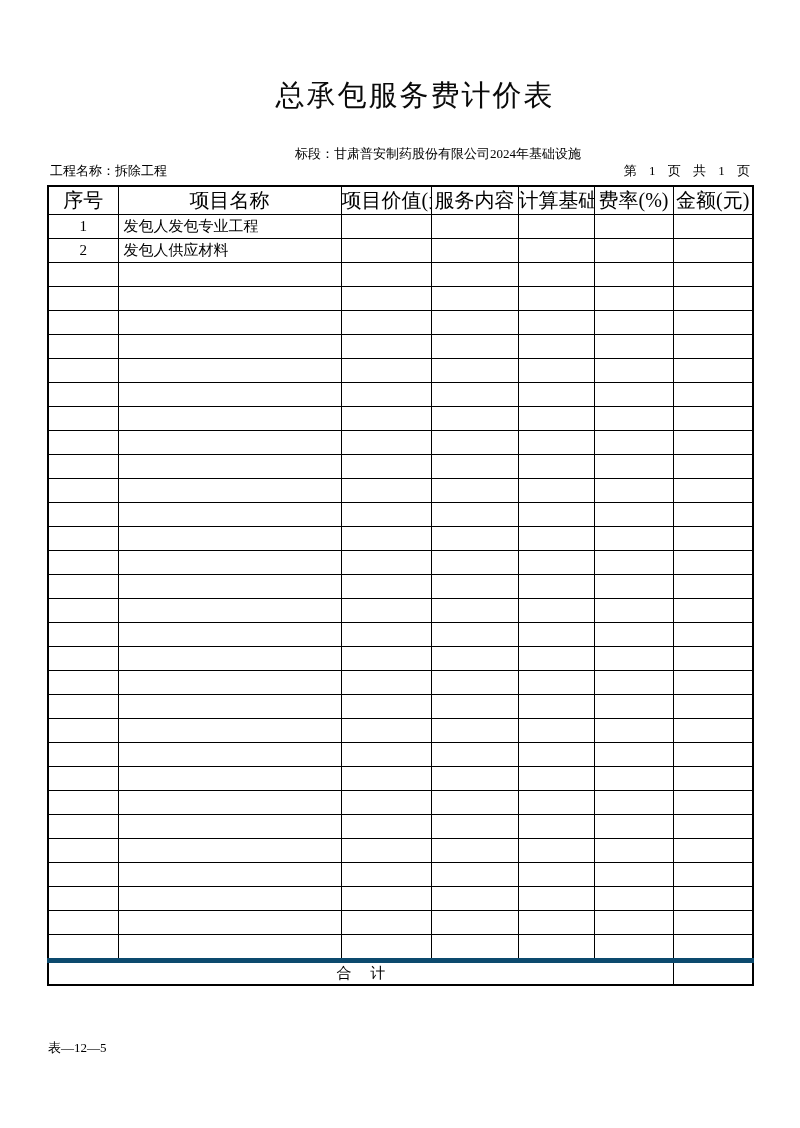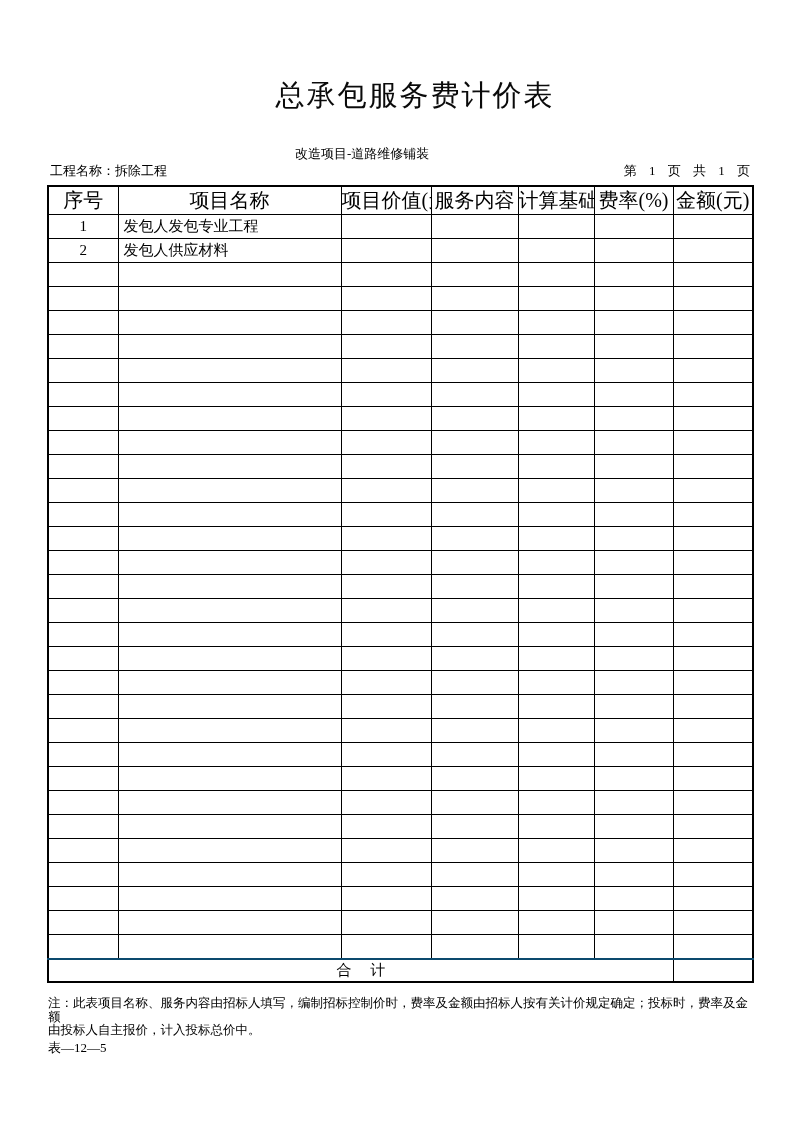--- a/index.html
+++ b/index.html
@@ -34,21 +34,21 @@
   .fee-table th, .fee-table td {
     border: 1px solid #000;
     padding: 0; margin: 0;
     height: 23px;
     text-align: center; vertical-align: middle;
     overflow: hidden; white-space: nowrap;
     font-weight: normal;
   }
   .fee-table thead th { height: 17px; font-size: 20px; }
   .fee-table td.cell-name { text-align: left; padding-left: 5px; }
-  .fee-table tfoot td { height: 21px; border-top: 2px solid #0c4a6e; }
+  .fee-table tfoot td { height: 21px; border-top: 5px solid #0c4a6e; }
   .fee-table tfoot td.total-label { white-space: pre; }
 
   col.c-no     { width: 70px; }
   col.c-name   { width: 223px; }
   col.c-value  { width: 90px; }
   col.c-service{ width: 87px; }
   col.c-basis  { width: 76px; }
   col.c-rate   { width: 79px; }
   col.c-amount { width: 80px; }
 
@@ -64,21 +64,21 @@
 </head>
 <body>
 
 <div class="page">
 
   <div class="doc-title">总承包服务费计价表</div>
 
   <div class="meta">
     <div class="meta-project">工程名称：拆除工程</div>
     <div class="meta-section">
-      <div>改造项目-道路维修铺装</div>
+      <div>标段：甘肃普安制药股份有限公司2024年基础设施</div>
     </div>
     <div class="meta-pageinfo">第 1 页 共 1 页</div>
   </div>
 
   <table class="fee-table">
     <colgroup>
       <col class="c-no">
         <col class="c-name">
         <col class="c-value">
         <col class="c-service">
@@ -379,20 +379,16 @@
         </tr>
       </tbody>
     <tfoot>
       <tr>
         <td class="total-label" colspan="6">合     计</td>
         <td></td>
       </tr>
     </tfoot>
   </table>
 
-  <div class="note">
-    <div>注：此表项目名称、服务内容由招标人填写，编制招标控制价时，费率及金额由招标人按有关计价规定确定；投标时，费率及金额</div>
-    <div>由投标人自主报价，计入投标总价中。</div>
-  </div>
 
   <div class="form-code">表—12—5</div>
 
 </div>
 
 </body></html>

